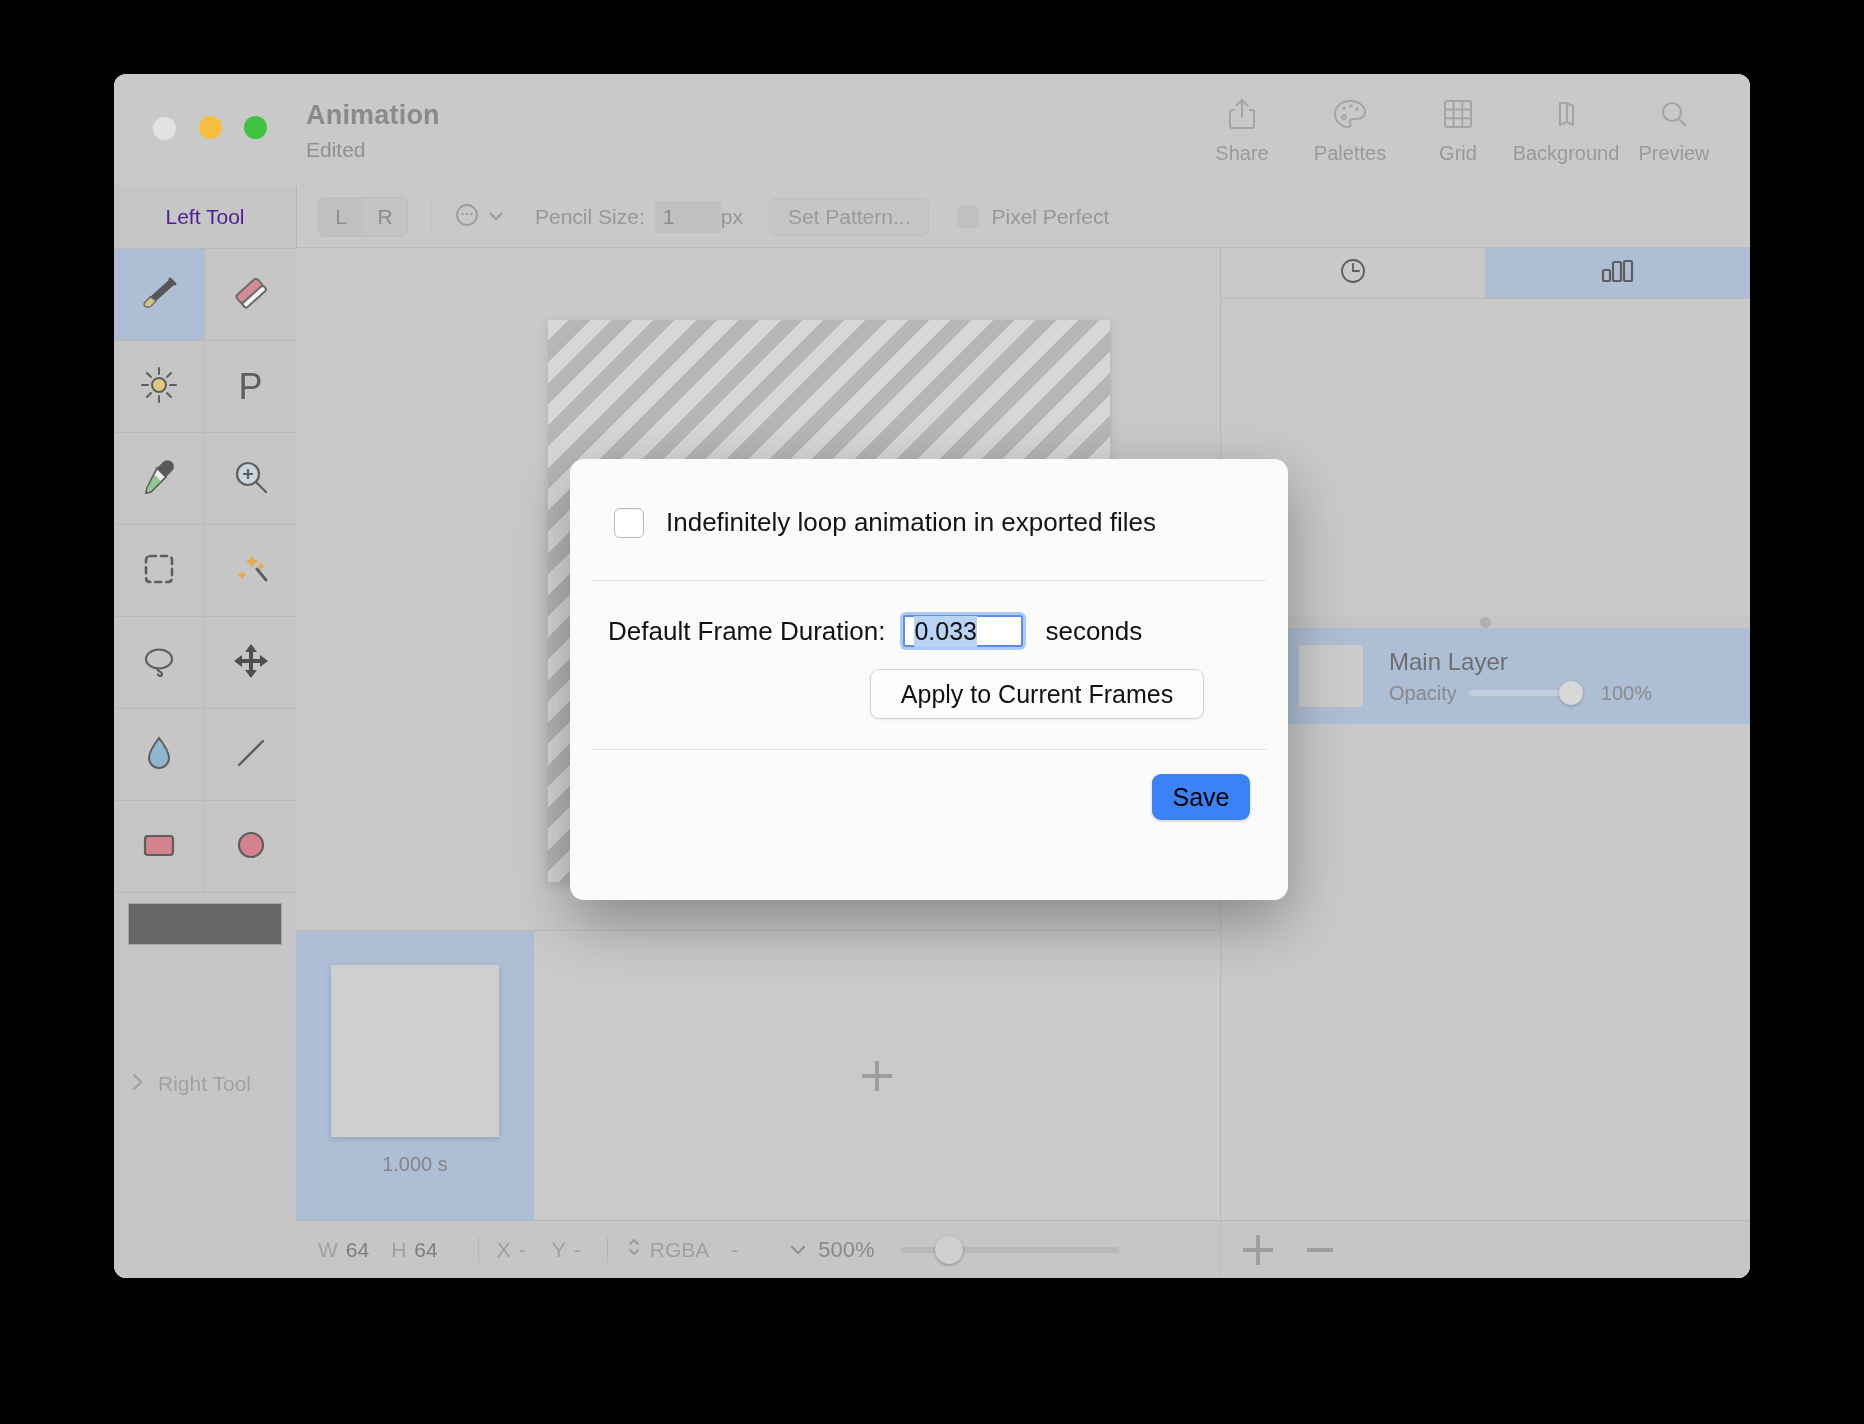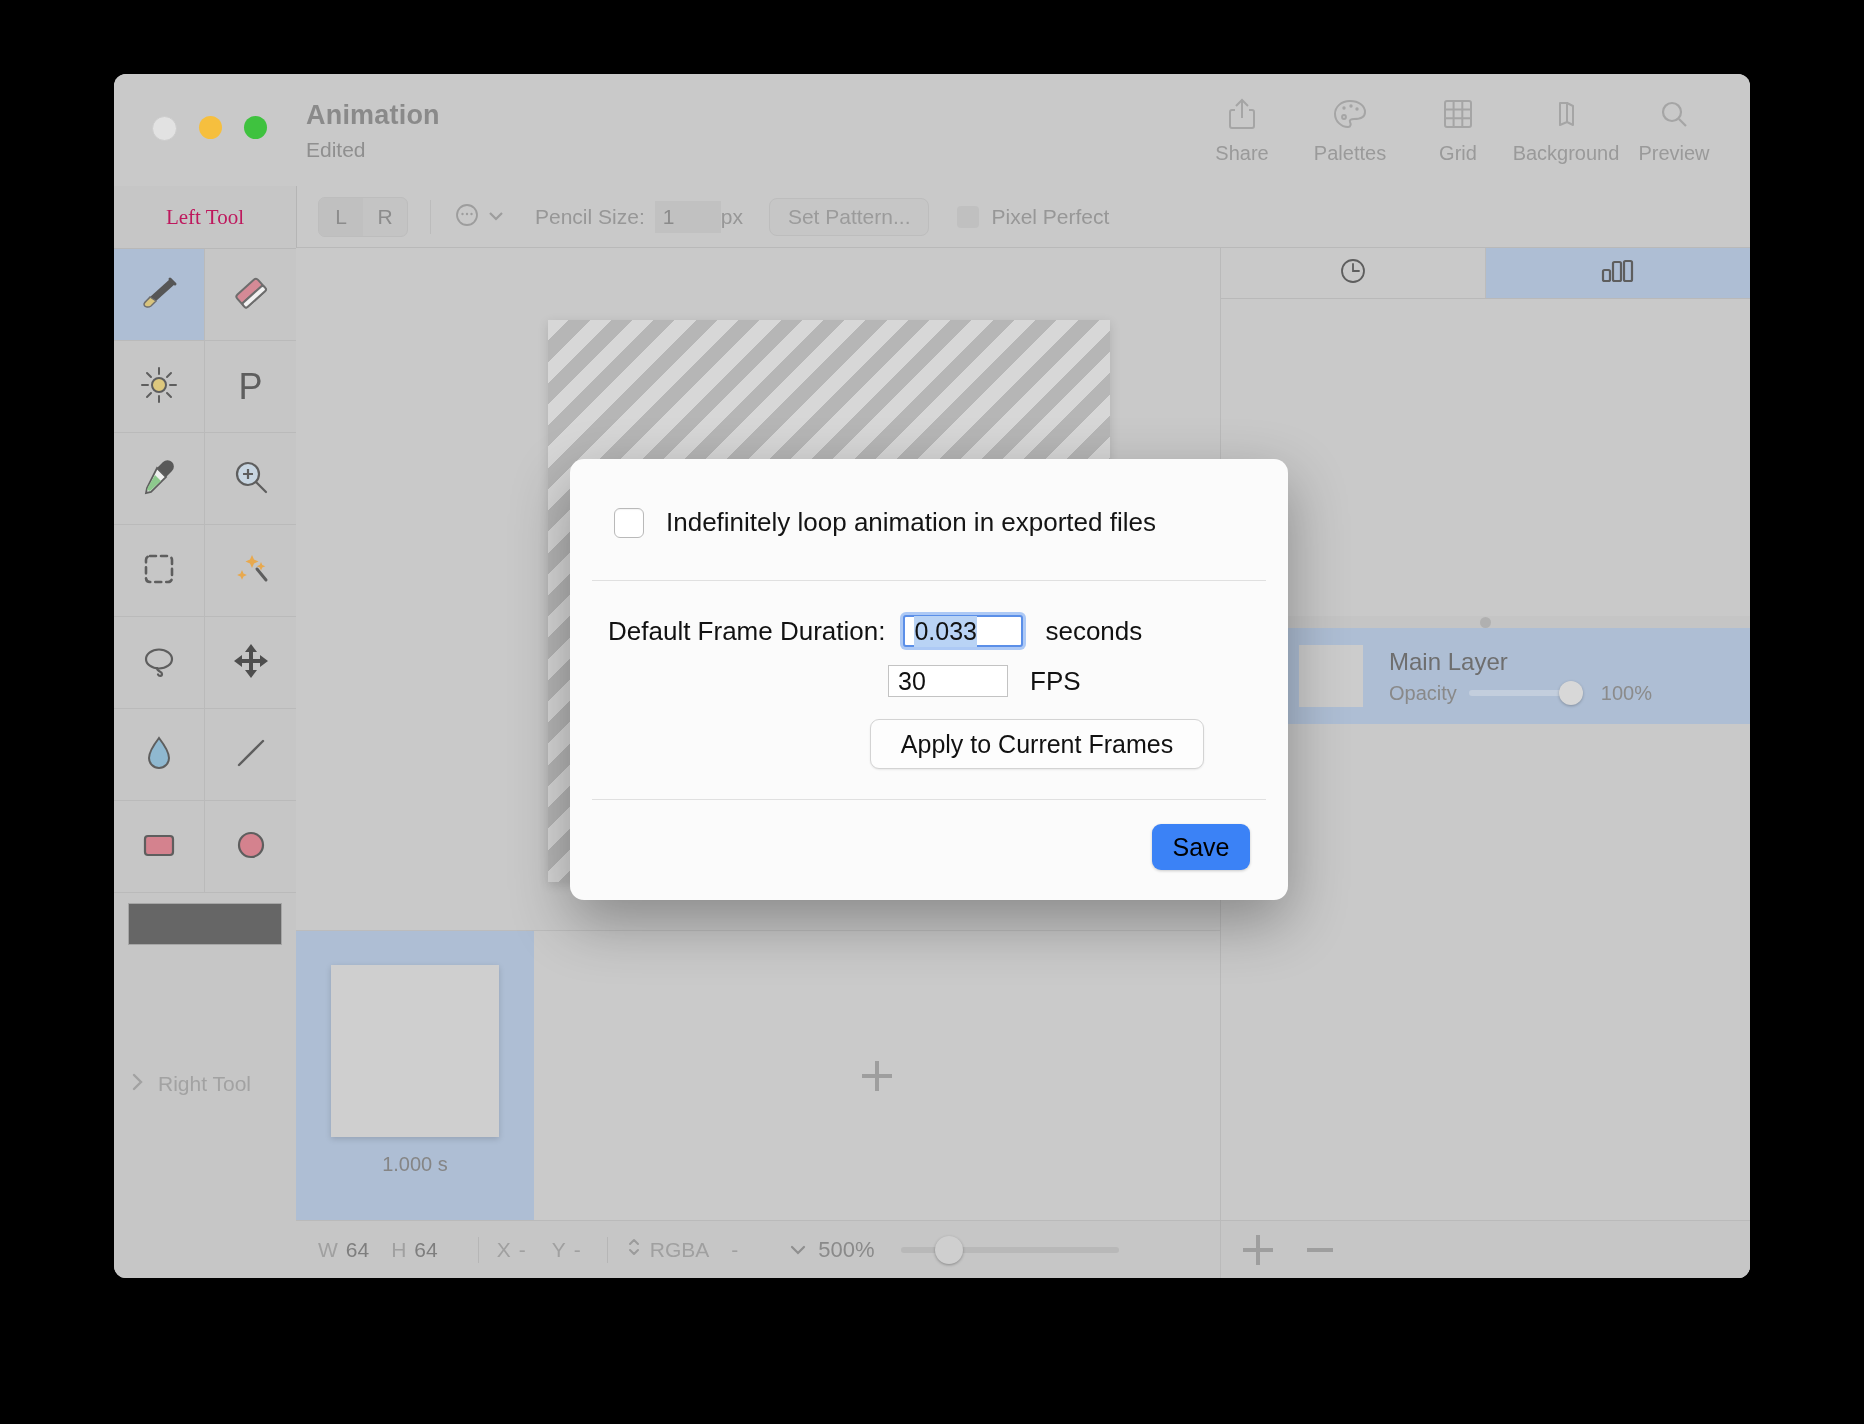--- a/index.html
+++ b/index.html
@@ -192,23 +192,22 @@
     bottom: 0;
     background: #c6c6c6;
     border-right: 1px solid #b5b5b5;
   }
   .left-head {
     height: 62px;
     display: flex;
     align-items: center;
     justify-content: center;
     font-size: 21px;
-    color: #be185d;
+    color: #4c1d95;
     border-bottom: 1px solid #b8b8b8;
-    font-family: Liberation Serif, serif;
   }
   .toolgrid {
     display: grid;
     grid-template-columns: 1fr 1fr;
   }
   .toolcell {
     height: 92px;
     display: flex;
     align-items: center;
     justify-content: center;
@@ -934,24 +933,20 @@
     <div class="m-hr"></div>
 
     <div class="m-row">
       <div class="m-lbl">Default Frame Duration:</div>
       <div class="m-input focused">
         <span class="selected-text">0.033</span>
       </div>
       <div class="m-unit">seconds</div>
     </div>
 
-    <div class="m-row2">
-      <div class="m-input">30</div>
-      <div class="m-unit">FPS</div>
-    </div>
 
     <div class="m-apply">Apply to Current Frames</div>
 
     <div class="m-hr2"></div>
     <div class="m-foot">
       <div class="m-save">Save</div>
     </div>
   </div>
 </div>
 

